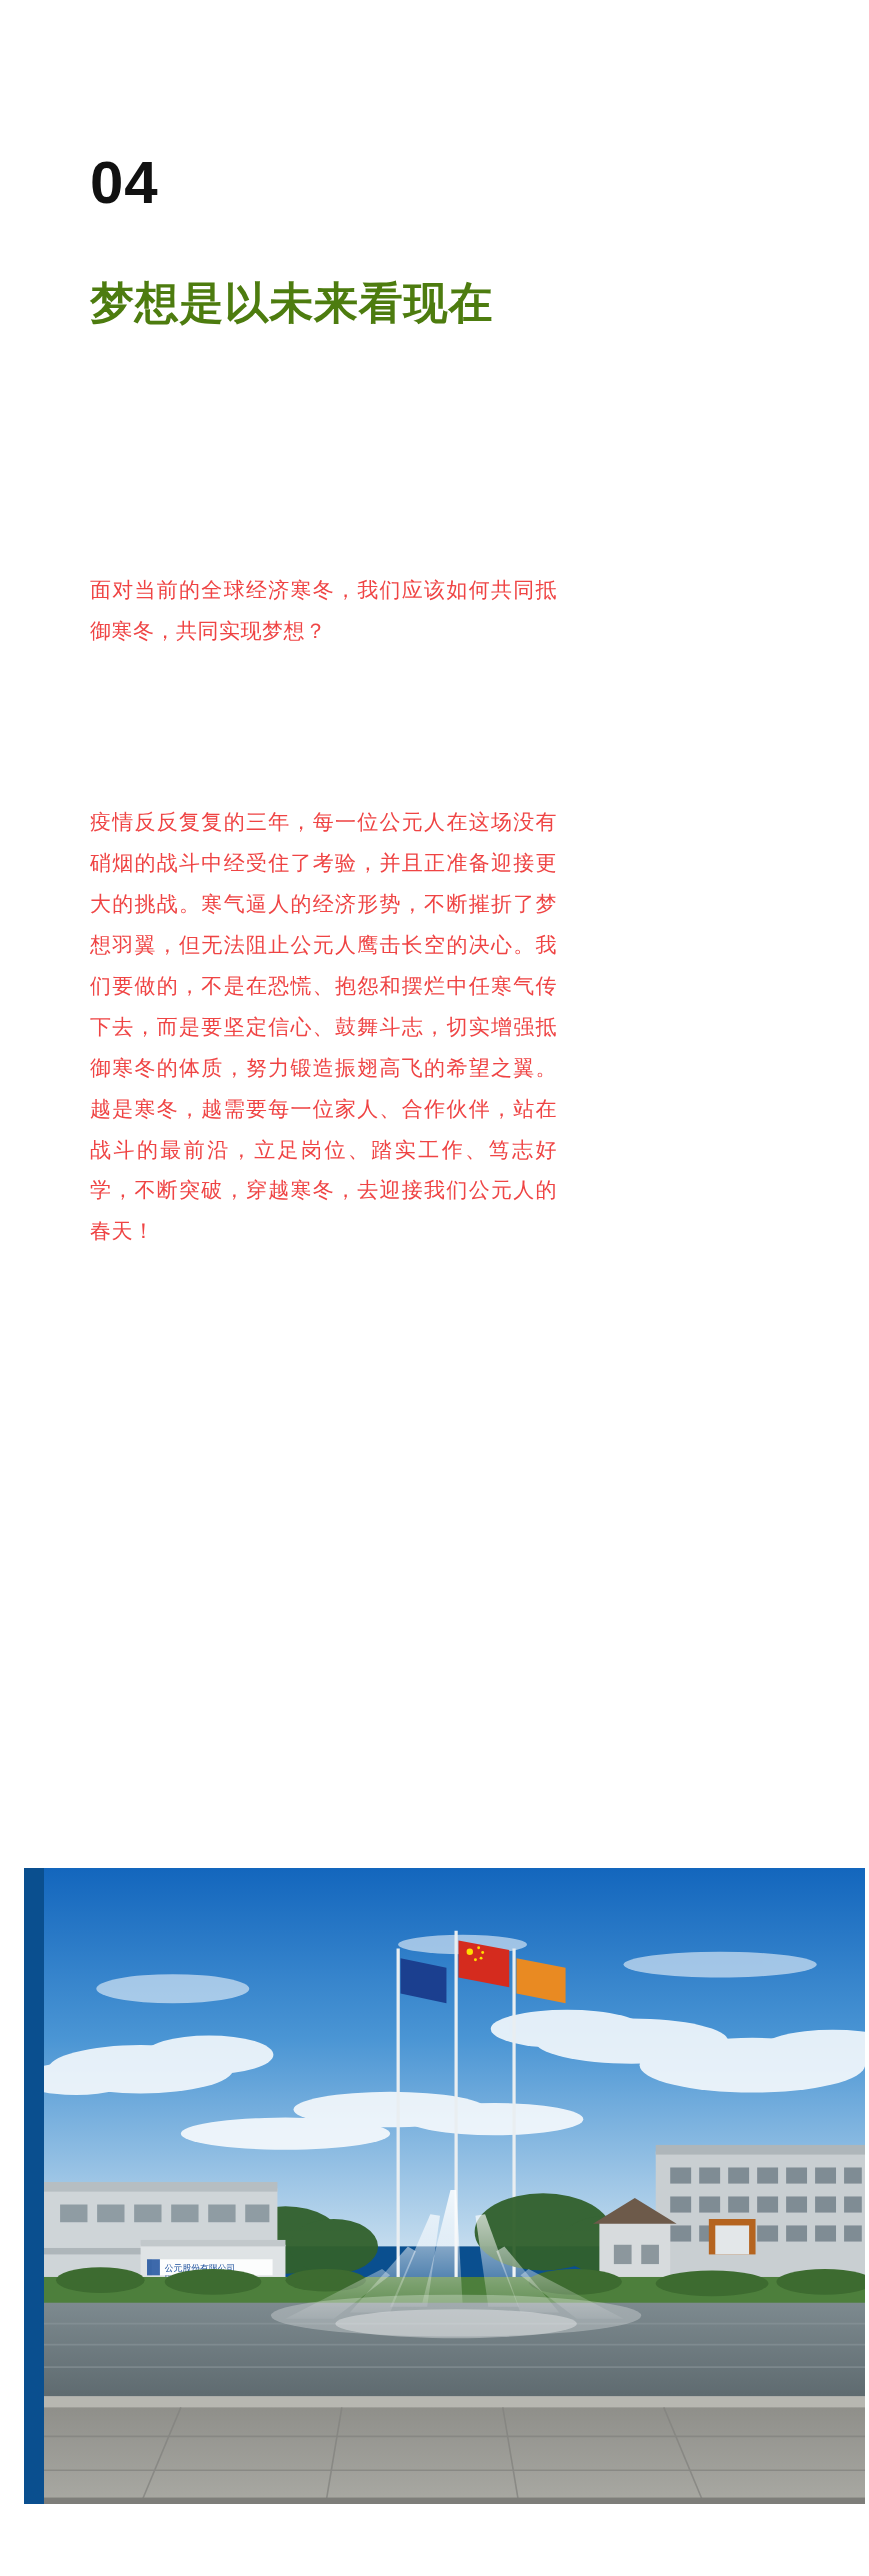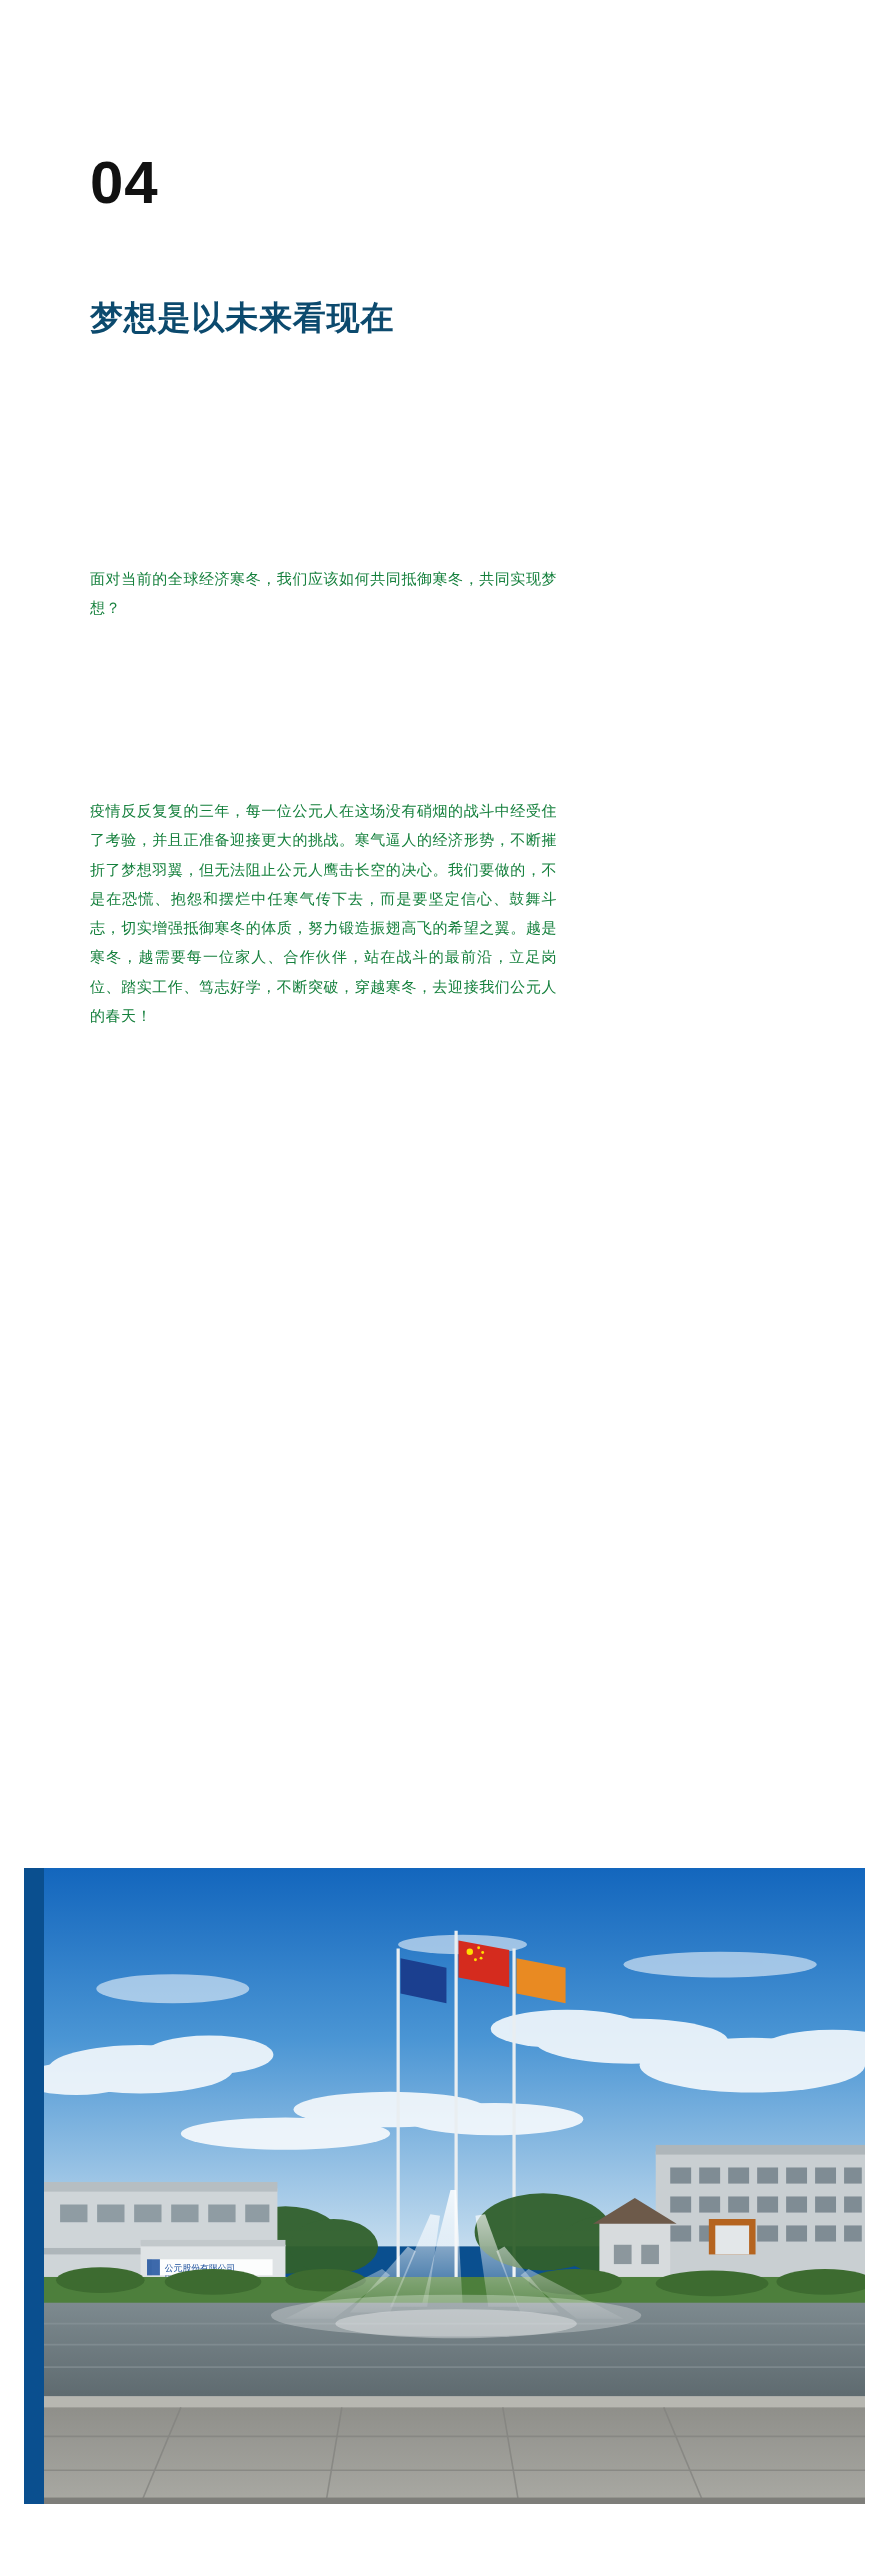--- a/index.html
+++ b/index.html
@@ -40,40 +40,39 @@
     letter-spacing: 0.8px;
     line-height: 1;
     color: #111111;
   }
 
   .headline {
     position: absolute;
     left: 90px;
     top: 272px;
     width: 515px;
-    font-size: 33px;
+    font-size: 44px;
     font-weight: 700;
     line-height: 1.42;
     letter-spacing: 0.8px;
-    color: #0c4a6e;
-    margin-top: 23px;
+    color: #4d7c0f;
   }
   .headline .hl-line {
     display: block;
     white-space: nowrap;
   }
 
   .body-block {
     position: absolute;
     left: 90px;
     width: 467px;
-    font-size: 15px;
+    font-size: 21px;
     line-height: 1.95;
     letter-spacing: 0.5px;
-    color: #15803d;
+    color: #ef4444;
     text-align: justify;
     text-justify: inter-ideograph;
   }
   .body-block.p1 { top: 549px; }
   .body-block.p2 { top: 781px; }
 
   .photo {
     position: absolute;
     left: 24px;
     top: 1868px;

